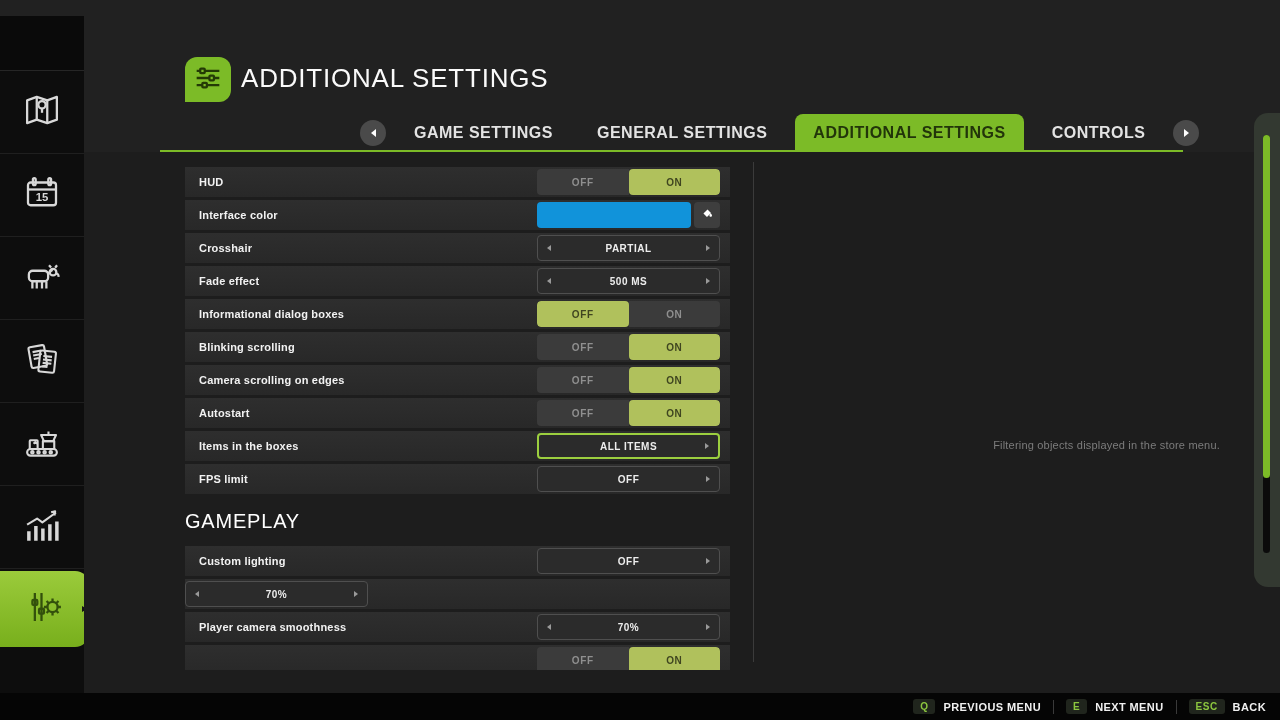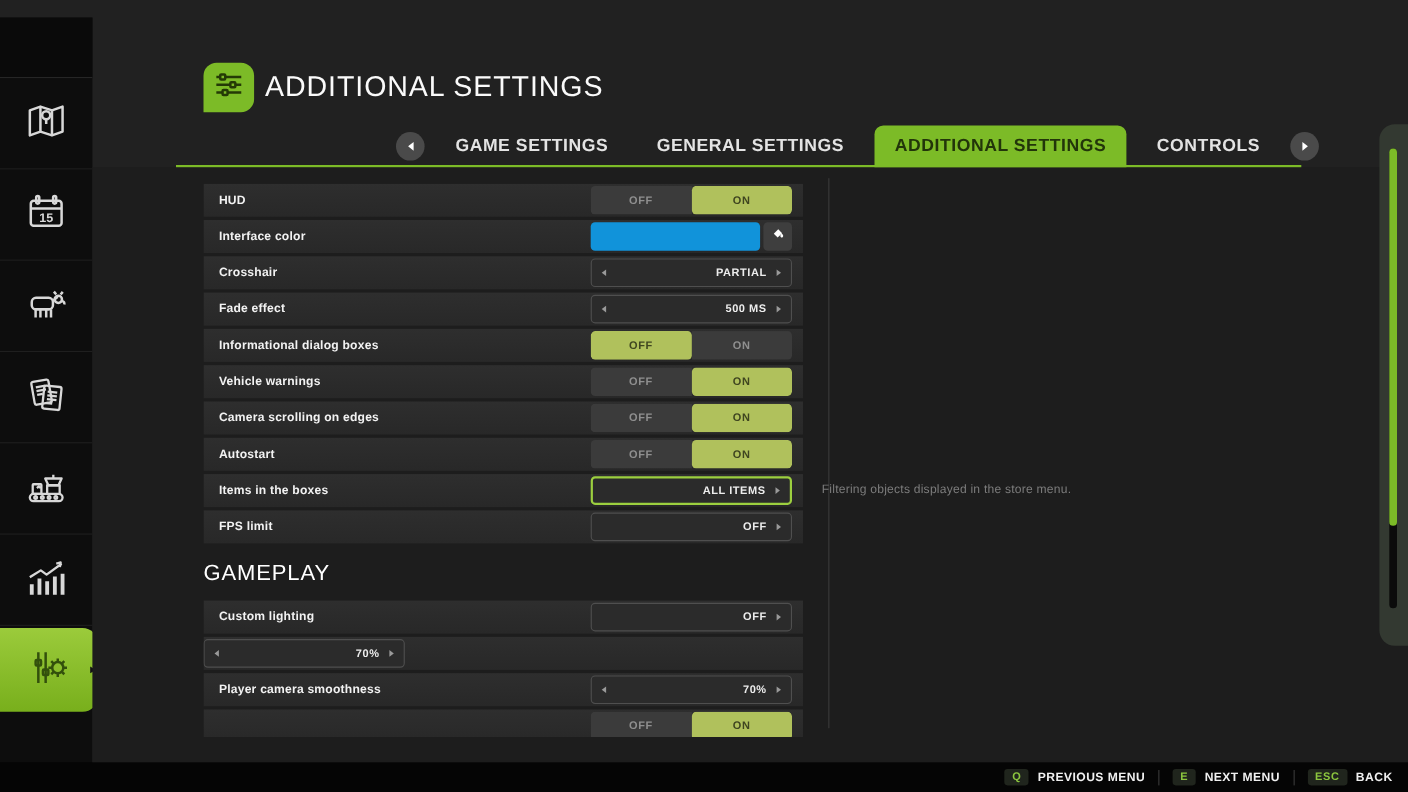--- a/index.html
+++ b/index.html
@@ -57,30 +57,30 @@
   .tg-btn { flex:1; display:flex; align-items:center; justify-content:center; font-size:10px;
          font-weight:bold; letter-spacing:0.6px; background:#3b3b3b; color:#8f8f8f; cursor:pointer; }
   .tg-btn.act { background:var(--toggle-active); color:#3f4520; border-radius:4px; }
 
   
   .st { flex:1; display:flex; align-items:center; background:#2b2b2b; border:1px solid #4f4f4f; border-radius:4px; }
   .st.focused { border:2px solid #9ccf3f; }
   .st-arrow { width:22px; align-self:stretch; display:flex; align-items:center; justify-content:center; cursor:pointer; }
   .tri.gl { border-top:3.5px solid transparent; border-bottom:3.5px solid transparent; border-right:4.5px solid #9a9a9a; }
   .tri.gr { border-top:3.5px solid transparent; border-bottom:3.5px solid transparent; border-left:4.5px solid #9a9a9a; }
-  .st-value { flex:1; text-align:right; font-size:10px; font-weight:bold; color:#ededed; letter-spacing:0.5px; }
+  .st-value { flex:1; text-align:center; font-size:10px; font-weight:bold; color:#ededed; letter-spacing:0.5px; }
 
   
   .color-bar { flex:1; border-radius:4px; margin-right:3px; cursor:pointer; }
   .picker-btn { width:26px; background:#3e3e3e; border-radius:4px; display:flex; align-items:center;
          justify-content:center; cursor:pointer; }
 
   
   .divider-v { position:absolute; left:669px; top:162px; width:1px; height:500px; background:#3b3b3b; }
-  .description { position:absolute; left:663px; top:439px; width:430px; font-size:11px; color:#7c7c7c; letter-spacing:0.2px; }
+  .description { position:absolute; left:706px; top:439px; width:430px; font-size:11px; color:#7c7c7c; letter-spacing:0.2px;text-align:right; }
 
   
   .scrollbar { position:absolute; right:0; top:113px; width:26px; height:474px; background:#333931;
          border-radius:14px 0 0 14px; }
   .scroll-track { position:absolute; left:9px; top:22px; width:7px; height:418px; background:#0b0b0b; border-radius:4px; }
   .scroll-thumb { position:absolute; left:9px; top:22px; width:7px; height:343px; background:var(--accent); border-radius:4px; cursor:pointer; }
 
   
   .footer { position:absolute; left:0; right:0; bottom:0; height:27px; background:#050505;
          display:flex; align-items:center; justify-content:flex-end; padding-right:14px; gap:12px; }
@@ -259,21 +259,21 @@
         <div class="row">
           <div class="row-label">Informational dialog boxes</div>
           <div class="row-control">
             <div class="tg">
               <div class="tg-btn act">OFF</div>
               <div class="tg-btn">ON</div>
             </div>
           </div>
         </div>
         <div class="row">
-          <div class="row-label">Vehicle warnings</div>
+          <div class="row-label">Blinking scrolling</div>
           <div class="row-control">
             <div class="tg">
               <div class="tg-btn">OFF</div>
               <div class="tg-btn act">ON</div>
             </div>
           </div>
         </div>
         <div class="row">
           <div class="row-label">Camera scrolling on edges</div>
           <div class="row-control">

